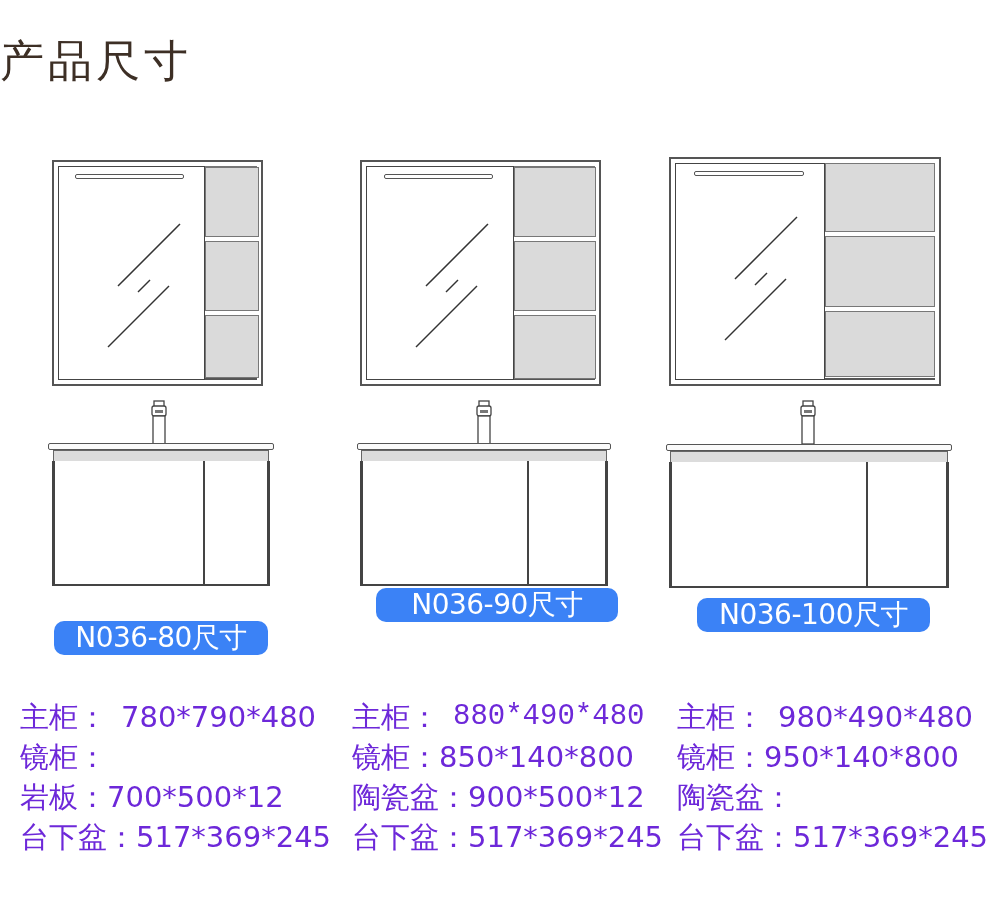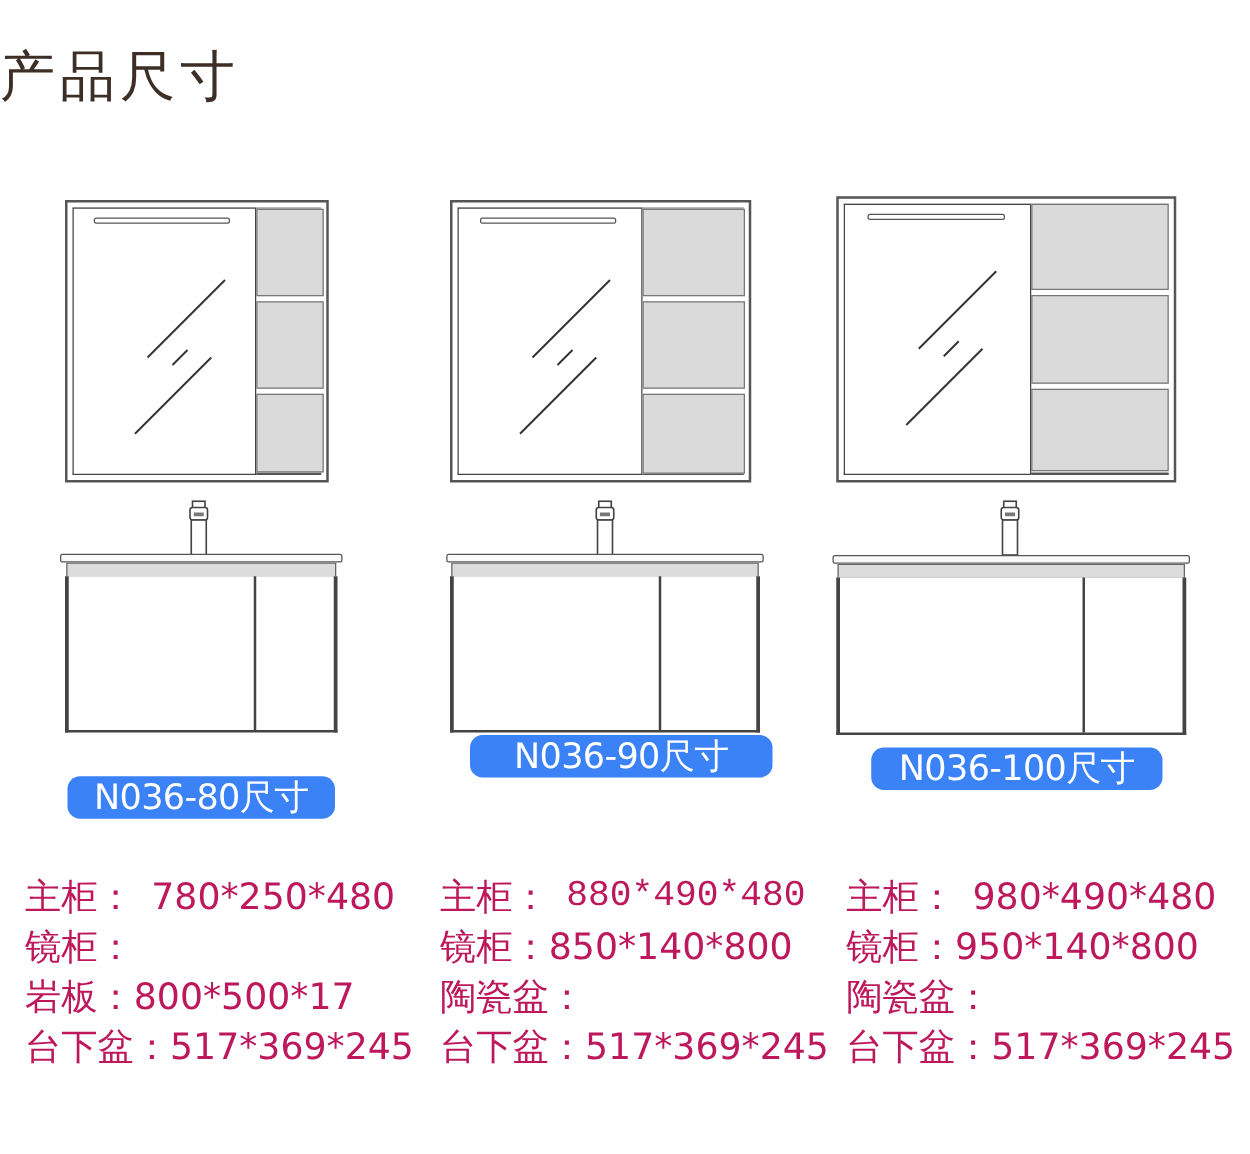--- a/index.html
+++ b/index.html
@@ -14,21 +14,21 @@
   .mirror .lightbar { position:absolute; height:5px; border:1.5px solid #555; border-radius:2px; background:#fff; box-sizing:border-box; }
   .mirror .shelf { position:absolute; background:#dadada; border:1px solid #777; box-sizing:border-box; }
   .mirror svg.glare { position:absolute; }
   .faucet { position:absolute; }
   .counter { position:absolute; height:7px; border:1.5px solid #555; background:#fafafa; border-radius:2px; box-sizing:border-box; }
   .apron { position:absolute; height:12px; background:#dcdcdc; border:1px solid #666; box-sizing:border-box; }
   .base { position:absolute; border:1.5px solid #444; border-left-width:3px; border-right-width:3px; border-top:none; background:#fff; box-sizing:border-box; }
   .base .divider { position:absolute; top:0; bottom:0; width:2px; background:#444; }
   .pill { position:absolute; height:34px; border-radius:10px; background:#3b82f6; color:#fff;
           font-size:28px; line-height:34px; text-align:center; letter-spacing:-0.5px; }
-  .specs { position:absolute; font-size:29px; line-height:40px; color:#be185d; white-space:nowrap; }
+  .specs { position:absolute; font-size:29px; line-height:40px; color:#6d28d9; white-space:nowrap; }
   .specs .row { display:flex; }
   .specs .lbl { }
   .specs .val { }
 </style>
 </head>
 <body>
 
 <div class="title">产品尺寸</div>
 
 <div>
@@ -53,28 +53,28 @@
   </svg>
   <div class="counter" style="left:48px; top:443px; width:226px;"></div>
   <div class="apron" style="left:53px; top:450px; width:216px;"></div>
   <div class="base" style="left:52px; top:461px; width:218px; height:125px; border-bottom:2px solid #444;">
     <div class="divider" style="left:148px;"></div>
   </div>
   <div class="pill" style="left:54px; top:621px; width:214px;">N036-80尺寸</div>
   <div class="specs" style="left:20px; top:697px;">
     <div class="row">
         <span class="lbl">主柜：</span>
-        <span class="val" style="padding-left:14px;">780*250*480</span>
+        <span class="val" style="padding-left:14px;">780*790*480</span>
       </div>
     <div class="row">
         <span class="lbl">镜柜：</span>
       </div>
     <div class="row">
         <span class="lbl">岩板：</span>
-        <span class="val">800*500*17</span>
+        <span class="val">700*500*12</span>
       </div>
     <div class="row">
         <span class="lbl">台下盆：</span>
         <span class="val">517*369*245</span>
       </div>
   </div>
 </div>
 
 <div>
   <div class="mirror" style="left:360px; top:160px; width:241px; height:226px;">
@@ -106,20 +106,21 @@
     <div class="row">
         <span class="lbl">主柜：</span>
         <span class="val" style="padding-left:14px;font-family:Liberation Mono, monospace;">880*490*480</span>
       </div>
     <div class="row">
         <span class="lbl">镜柜：</span>
         <span class="val">850*140*800</span>
       </div>
     <div class="row">
         <span class="lbl">陶瓷盆：</span>
+        <span class="val">900*500*12</span>
       </div>
     <div class="row">
         <span class="lbl">台下盆：</span>
         <span class="val">517*369*245</span>
       </div>
   </div>
 </div>
 
 <div>
   <div class="mirror" style="left:669px; top:157px; width:272px; height:229px;">

